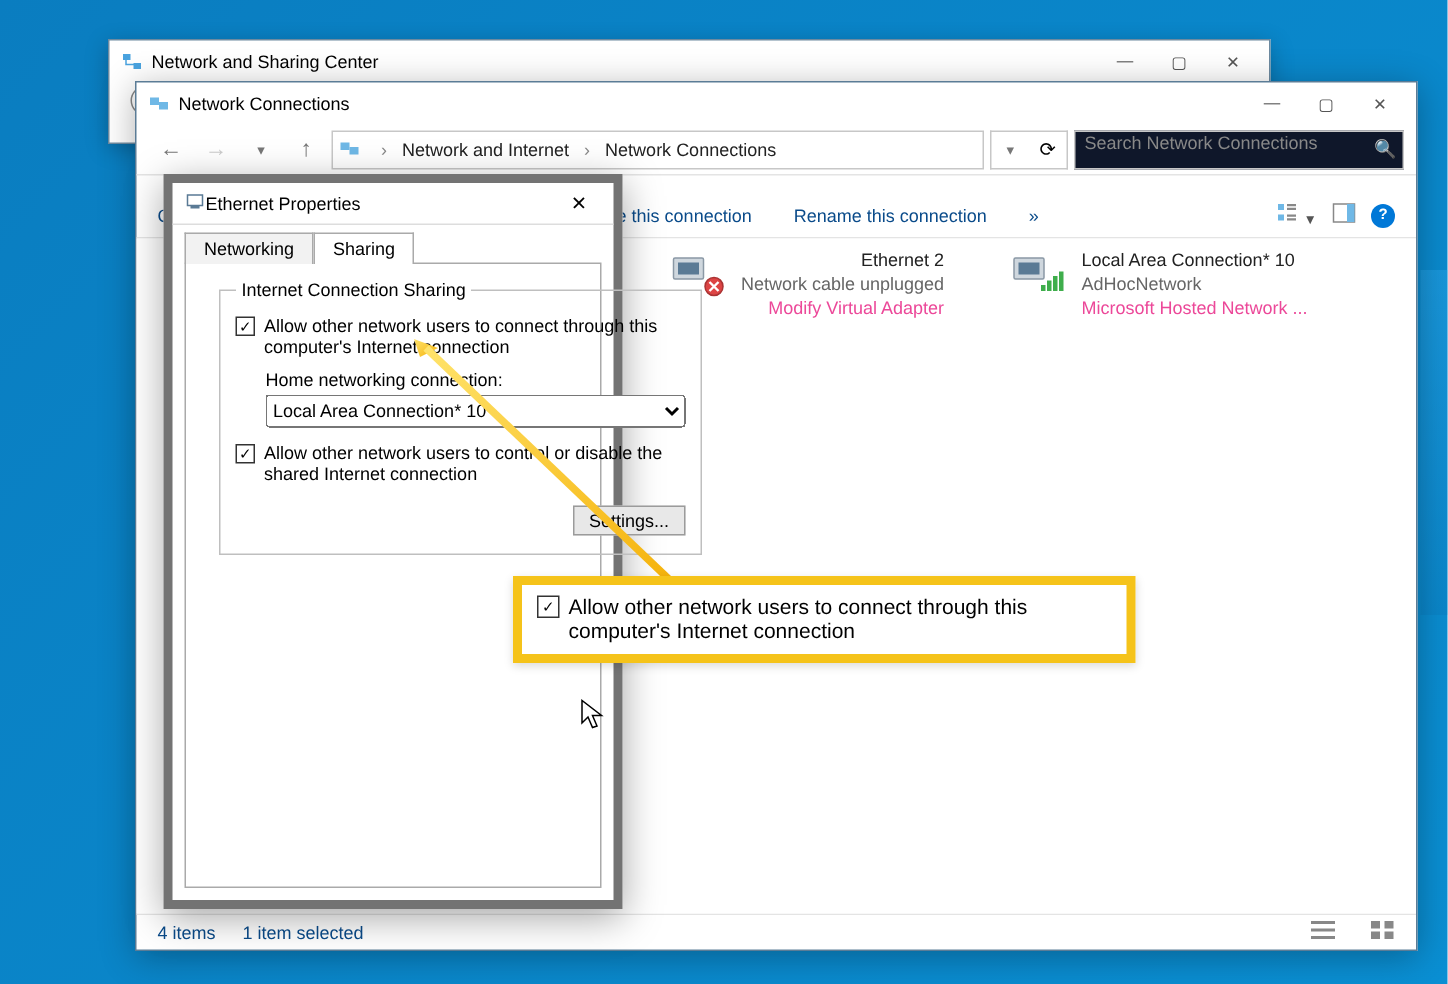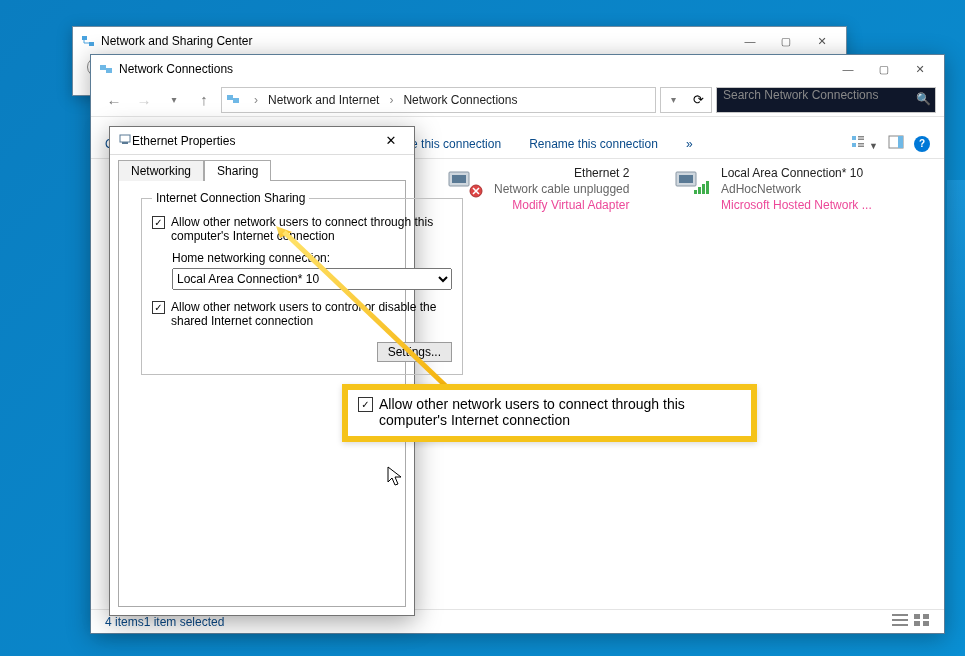--- a/index.html
+++ b/index.html
@@ -37,25 +37,25 @@
   .tb-icons .drop { font-size:9px; margin-left:2px; color:#555; }
   .help-ico { width:16px; height:16px; border-radius:50%; background:#0078d7; color:#fff; display:inline-flex; align-items:center; justify-content:center; font-size:10px; font-weight:bold; }
 
   .content { flex:1; position:relative; background:#fff; }
   .conn-item { position:absolute; display:flex; gap:8px; font-size:12px; color:#222; }
   .conn-item .block { width:40px; height:36px; display:flex; align-items:center; justify-content:center; }
   .conn-item .lines div { line-height:1.35; white-space:nowrap; }
   .conn-item .sub1 { color:#666; }
   .conn-item .sub2 { color:#ec4899; }
 
-  .status { height:24px; border-top:1px solid #e4e4e4; display:flex; align-items:center; padding:0 14px; font-size:12px; color:#0a4b8a; }
+  .status { height:24px; border-top:1px solid #e4e4e4; display:flex; align-items:center; gap:18px; padding:0 14px; font-size:12px; color:#0a4b8a; }
   .status .spacer { flex:1; }
 
   
-  .dlg-eth { position:absolute; left: 109px; top:126px; width:306px; height:490px; background:#fff; border:1px solid #737373; box-shadow: 0 6px 24px rgba(0,0,0,.35); display:flex; flex-direction:column; }
+  .dlg-eth { position:absolute; left: 109px; top:116px; width:306px; height:490px; background:#fff; border:6px solid #737373; box-shadow: 0 6px 24px rgba(0,0,0,.35); display:flex; flex-direction:column; }
   .dlg-title { height:28px; display:flex; align-items:center; padding:0 6px 0 8px; font-size:12px; border-bottom:1px solid #ddd; }
   .dlg-title .spacer { flex:1; }
   .close-x { width:34px; height:22px; display:inline-flex; align-items:center; justify-content:center; font-size:13px; }
 
   .tabs { padding: 4px 8px 0 8px; display:flex; gap:0; font-size:12px; }
   .tab { padding: 3px 12px; border:1px solid #aaa; border-bottom:none; background:#f2f2f2; position:relative; top:1px; }
   .tab.active { background:#fff; border-color:#aaa; z-index:2; }
   .tab-body { margin: 0 8px 8px 8px; border:1px solid #aaa; padding: 10px 10px 10px 10px; flex:1; background:#fff; font-size:12px; }
 
   fieldset { border:1px solid #bfbfbf; padding: 8px 10px 12px 10px; margin-left: 12px; }

